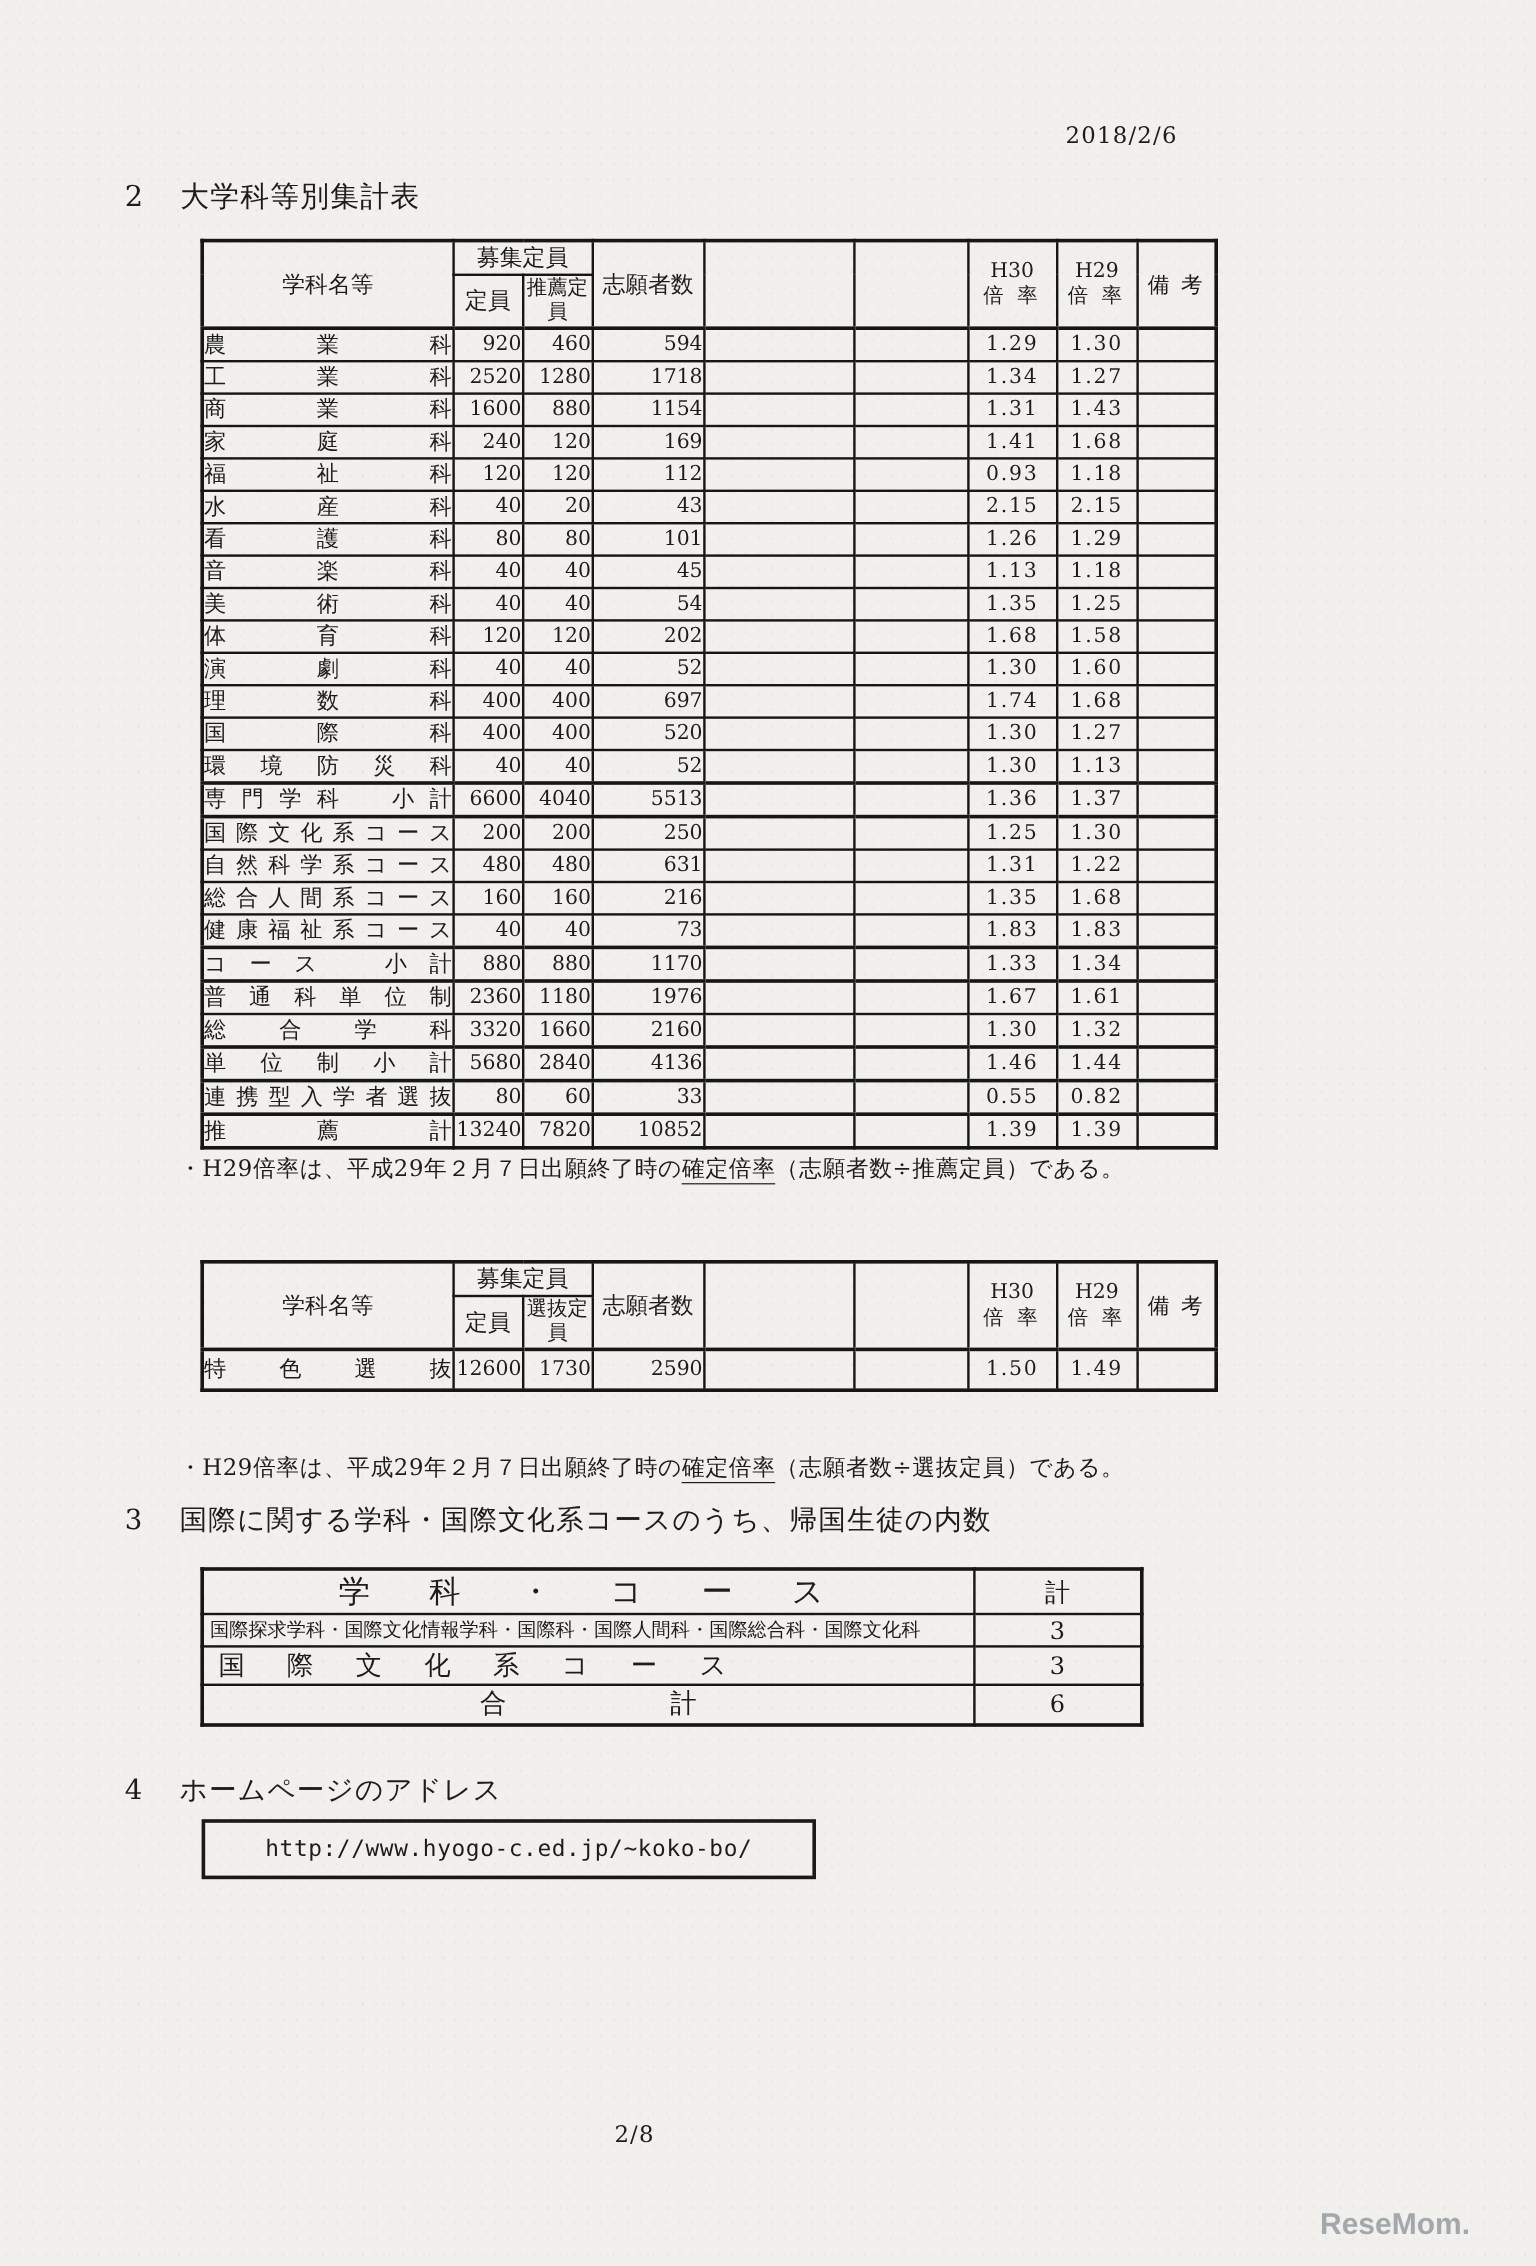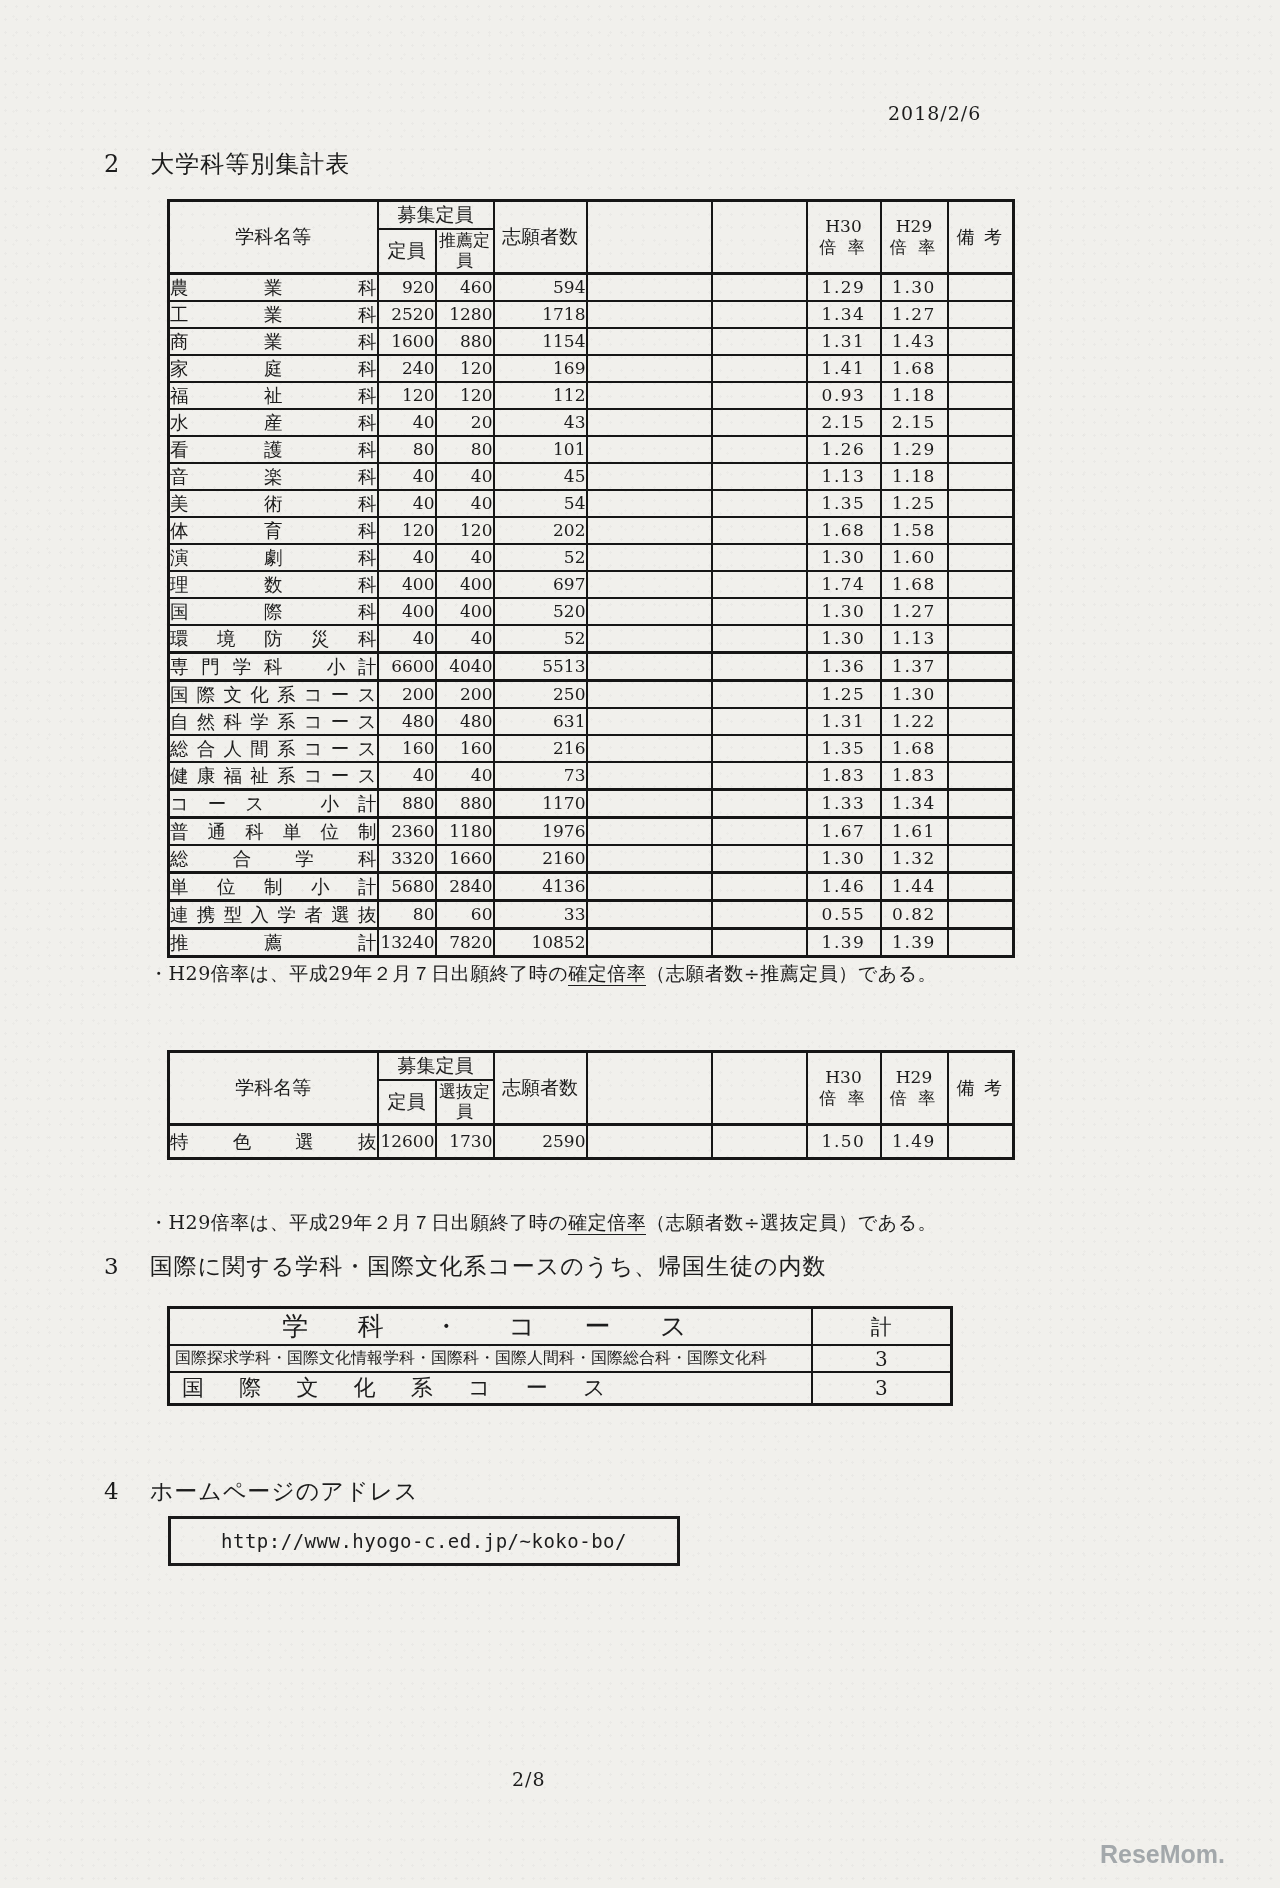--- a/index.html
+++ b/index.html
@@ -469,20 +469,24 @@
       <th class="t3-head-total">計</th>
     </tr>
     <tr class="t3r1">
       <td class="t3-depts">国際探求学科・国際文化情報学科・国際科・国際人間科・国際総合科・国際文化科</td>
       <td class="t3-val">3</td>
     </tr>
     <tr class="t3r2">
       <td class="t3-course">国　際　文　化　系　コ　ー　ス</td>
       <td class="t3-val">3</td>
     </tr>
+    <tr class="t3r3">
+      <td class="t3-total">合　　計</td>
+      <td class="t3-val">6</td>
+    </tr>
   </tbody>
     </table>
 
   <div class="abs heading sec4-heading">
     <span class="num">4</span>
     <span>ホームページのアドレス</span>
   </div>
 
   <div class="abs url-box">
     <span class="url">http://www.hyogo-c.ed.jp/~koko-bo/</span>

